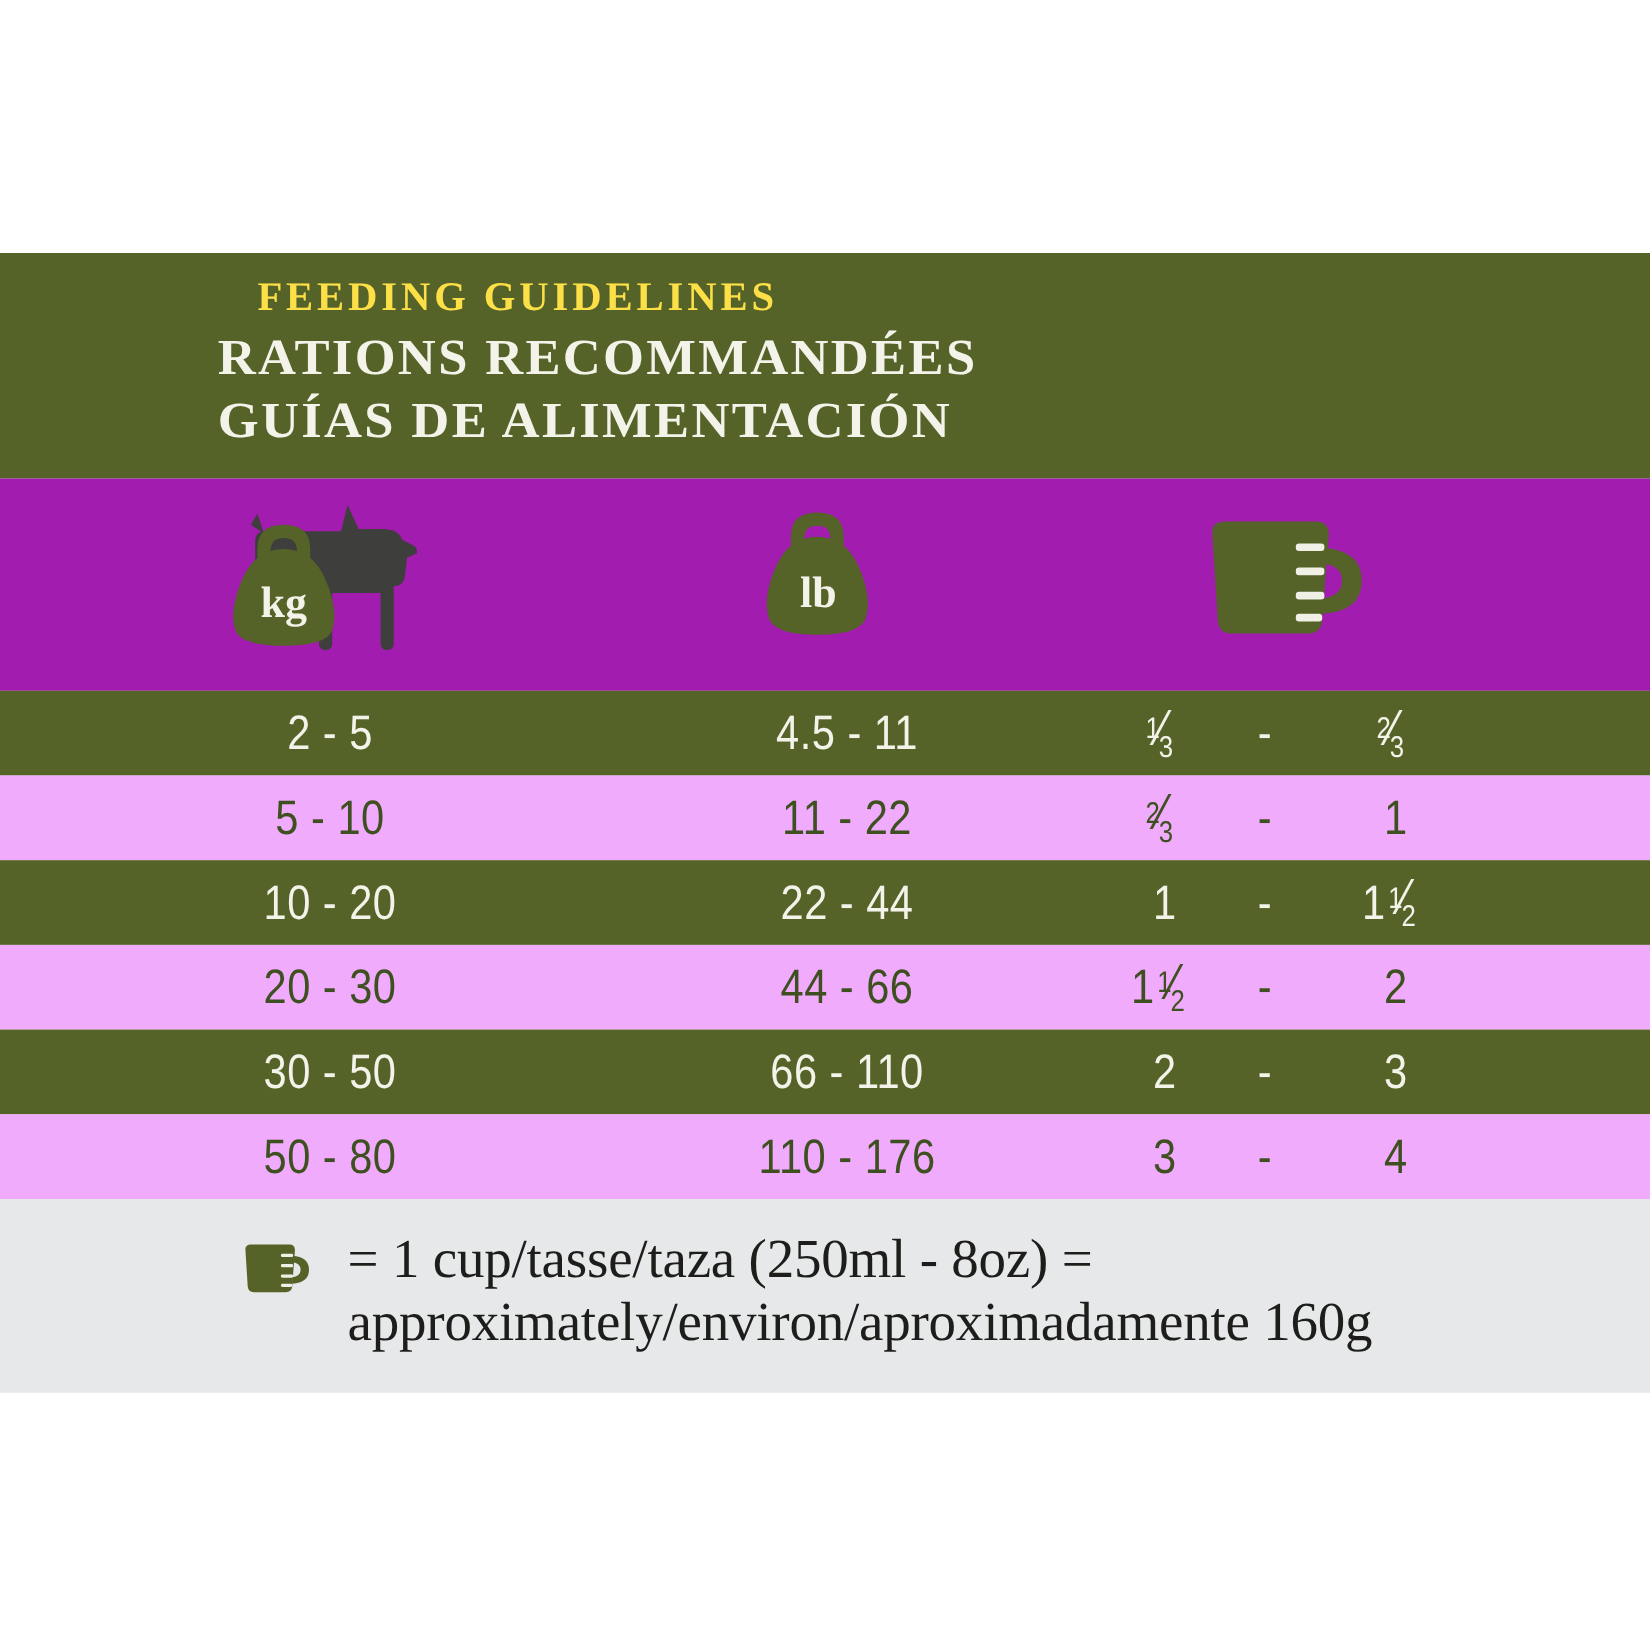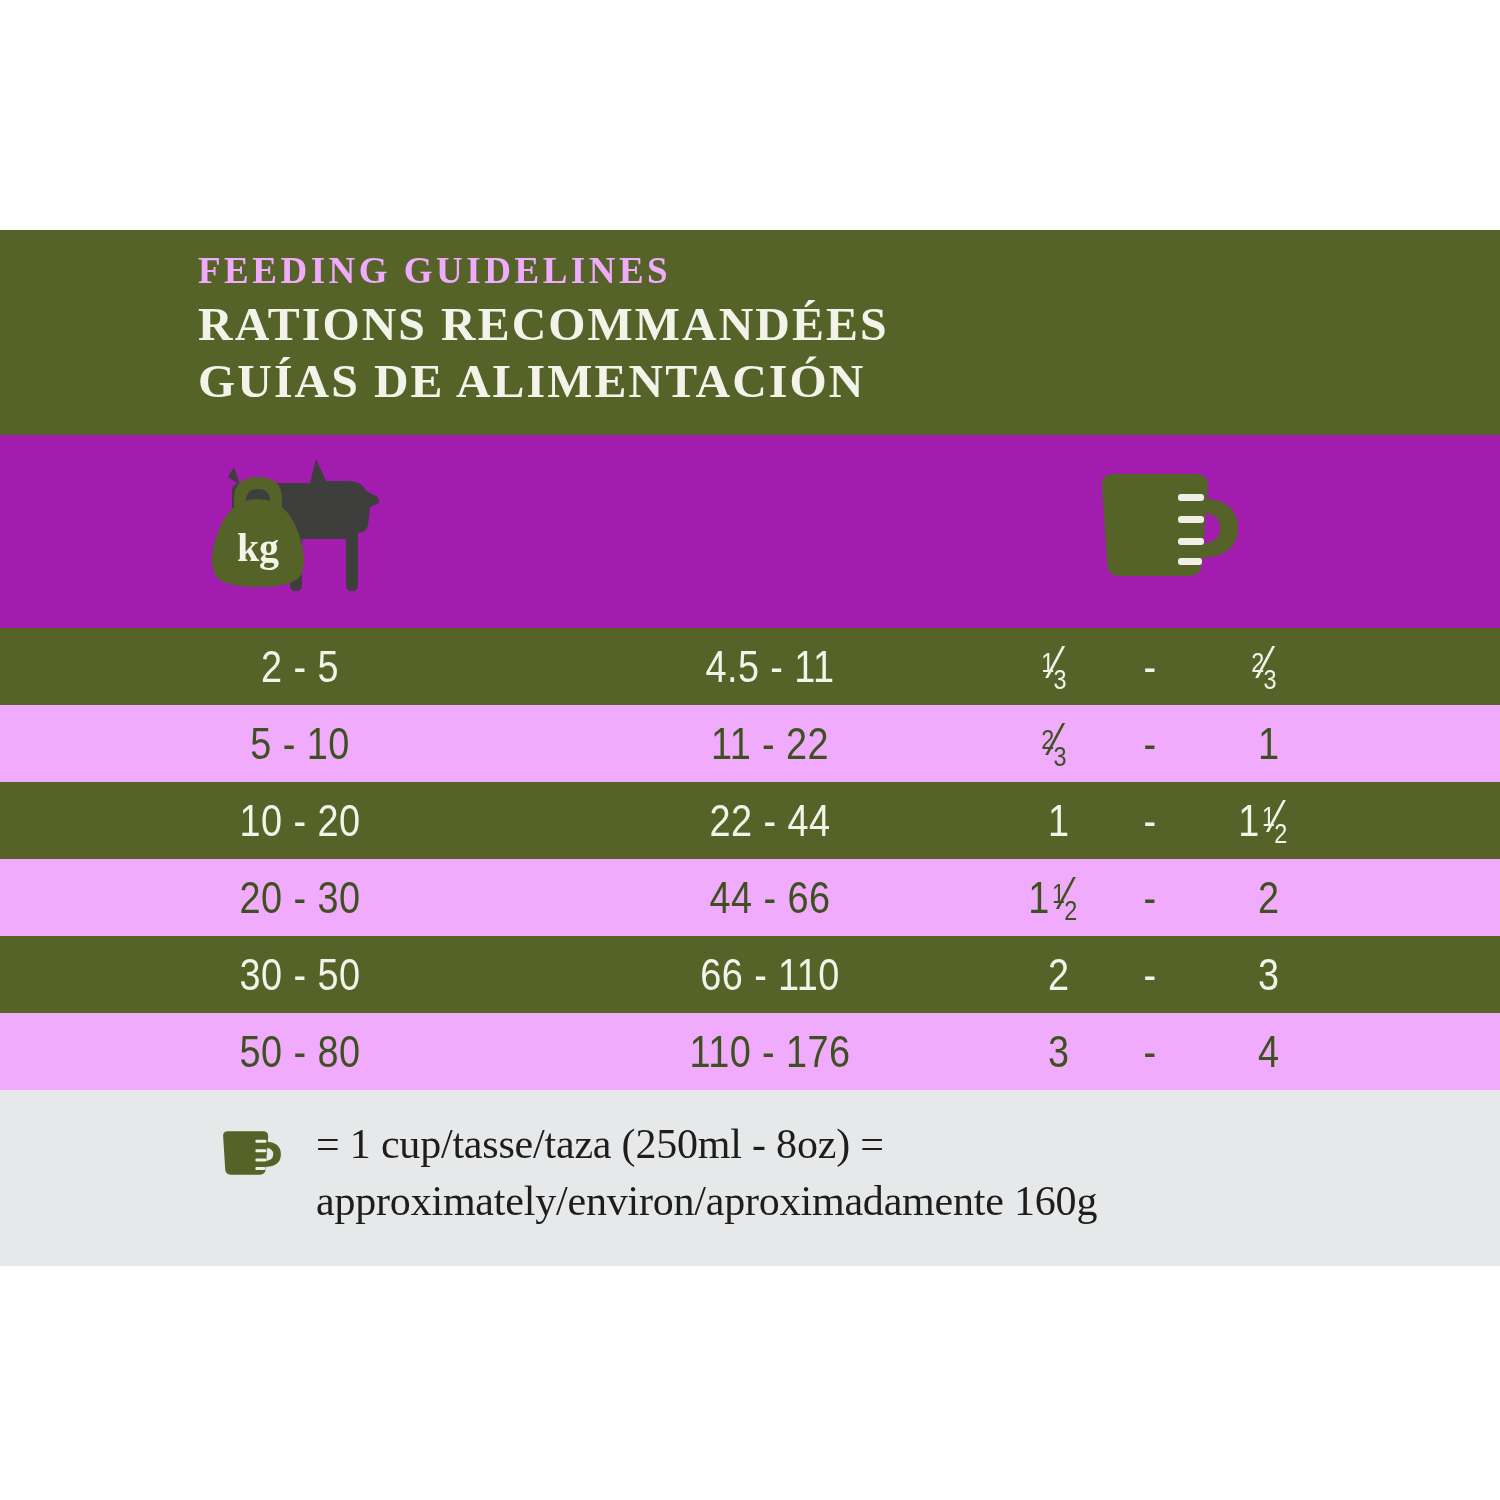--- a/index.html
+++ b/index.html
@@ -37,23 +37,24 @@
     background: #556329;
     box-sizing: border-box;
     padding-left: 198px;
     padding-top: 16px;
   }
   .hdr-eyebrow {
     font-family: "Liberation Serif", "DejaVu Serif", serif;
     font-weight: bold;
     font-size: 37px;
     letter-spacing: 3.5px;
-    color: #f0abfc;
+    color: #fde047;
     line-height: 50px;
     white-space: nowrap;
+    margin-left: 36px;
   }
   .hdr-line {
     font-family: "Liberation Serif", "DejaVu Serif", serif;
     font-weight: bold;
     font-size: 46px;
     letter-spacing: 2px;
     color: #f3f3e9;
     line-height: 57px;
     white-space: nowrap;
     transform: scaleX(1.04);
@@ -180,21 +181,21 @@
   }
   .fn-icon {
     position: absolute;
     left: 218px;
     top: 34px;
     width: 68px;
     height: 58px;
   }
   .fn-text {
     font-family: "Liberation Serif", "DejaVu Serif", serif;
-    font-size: 42px;
+    font-size: 50px;
     line-height: 57px;
     color: #1d1d1b;
     padding-left: 98px;
     max-width: 1190px;
     letter-spacing: -0.2px;
   }
 </style>
 </head>
 <body>
 
@@ -217,20 +218,27 @@
             <path d="M30 22 L36 12 L42 30 Z"></path>
           </g>
         </svg>
         <svg width="120" height="125" viewBox="0 0 120 125" style="position:absolute;left:0;top:14px;">
           <path d="M60 8 Q84 8 84 30 L84 40 L72 40 L72 32 Q72 20 60 20 Q48 20 48 32 L48 40 L36 40 L36 30 Q36 8 60 8 Z" fill="#556329"></path>
           <path d="M60 30 Q86 30 98 58 Q110 86 104 104 Q99 118 60 118 Q21 118 16 104 Q10 86 22 58 Q34 30 60 30 Z" fill="#556329"></path>
           <text x="60" y="92" text-anchor="middle" font-family="Liberation Serif, DejaVu Serif, serif" font-size="40" font-weight="bold" fill="#f3f3e9">kg</text>
         </svg>
       </div>
 
+      <div class="ico-lb-group">
+        <svg width="120" height="125" viewBox="0 0 120 125">
+          <path d="M60 6 Q84 6 84 28 L84 40 L72 40 L72 30 Q72 18 60 18 Q48 18 48 30 L48 40 L36 40 L36 28 Q36 6 60 6 Z" fill="#556329"></path>
+          <path d="M60 28 Q86 28 98 56 Q110 84 104 102 Q99 117 60 117 Q21 117 16 102 Q10 84 22 56 Q34 28 60 28 Z" fill="#556329"></path>
+          <text x="61" y="92" text-anchor="middle" font-family="Liberation Serif, DejaVu Serif, serif" font-size="40" font-weight="bold" fill="#f3f3e9">lb</text>
+        </svg>
+      </div>
 
       <div class="ico-cup-group">
         <svg width="160" height="110" viewBox="0 0 160 110">
           <path d="M112 28 Q148 30 148 58 Q148 86 112 88 L112 74 Q130 72 130 58 Q130 44 112 42 Z" fill="#556329"></path>
           <path d="M12 14 Q12 4 24 4 L106 4 Q118 4 118 16 L112 94 Q111 106 98 106 L30 106 Q18 106 17 94 Z" fill="#556329"></path>
           <rect x="88" y="24" width="26" height="7" rx="3" fill="#f0f0e6"></rect>
           <rect x="88" y="46" width="26" height="7" rx="3" fill="#f0f0e6"></rect>
           <rect x="88" y="68" width="26" height="7" rx="3" fill="#f0f0e6"></rect>
           <rect x="88" y="88" width="24" height="7" rx="3" fill="#f0f0e6"></rect>
         </svg>

